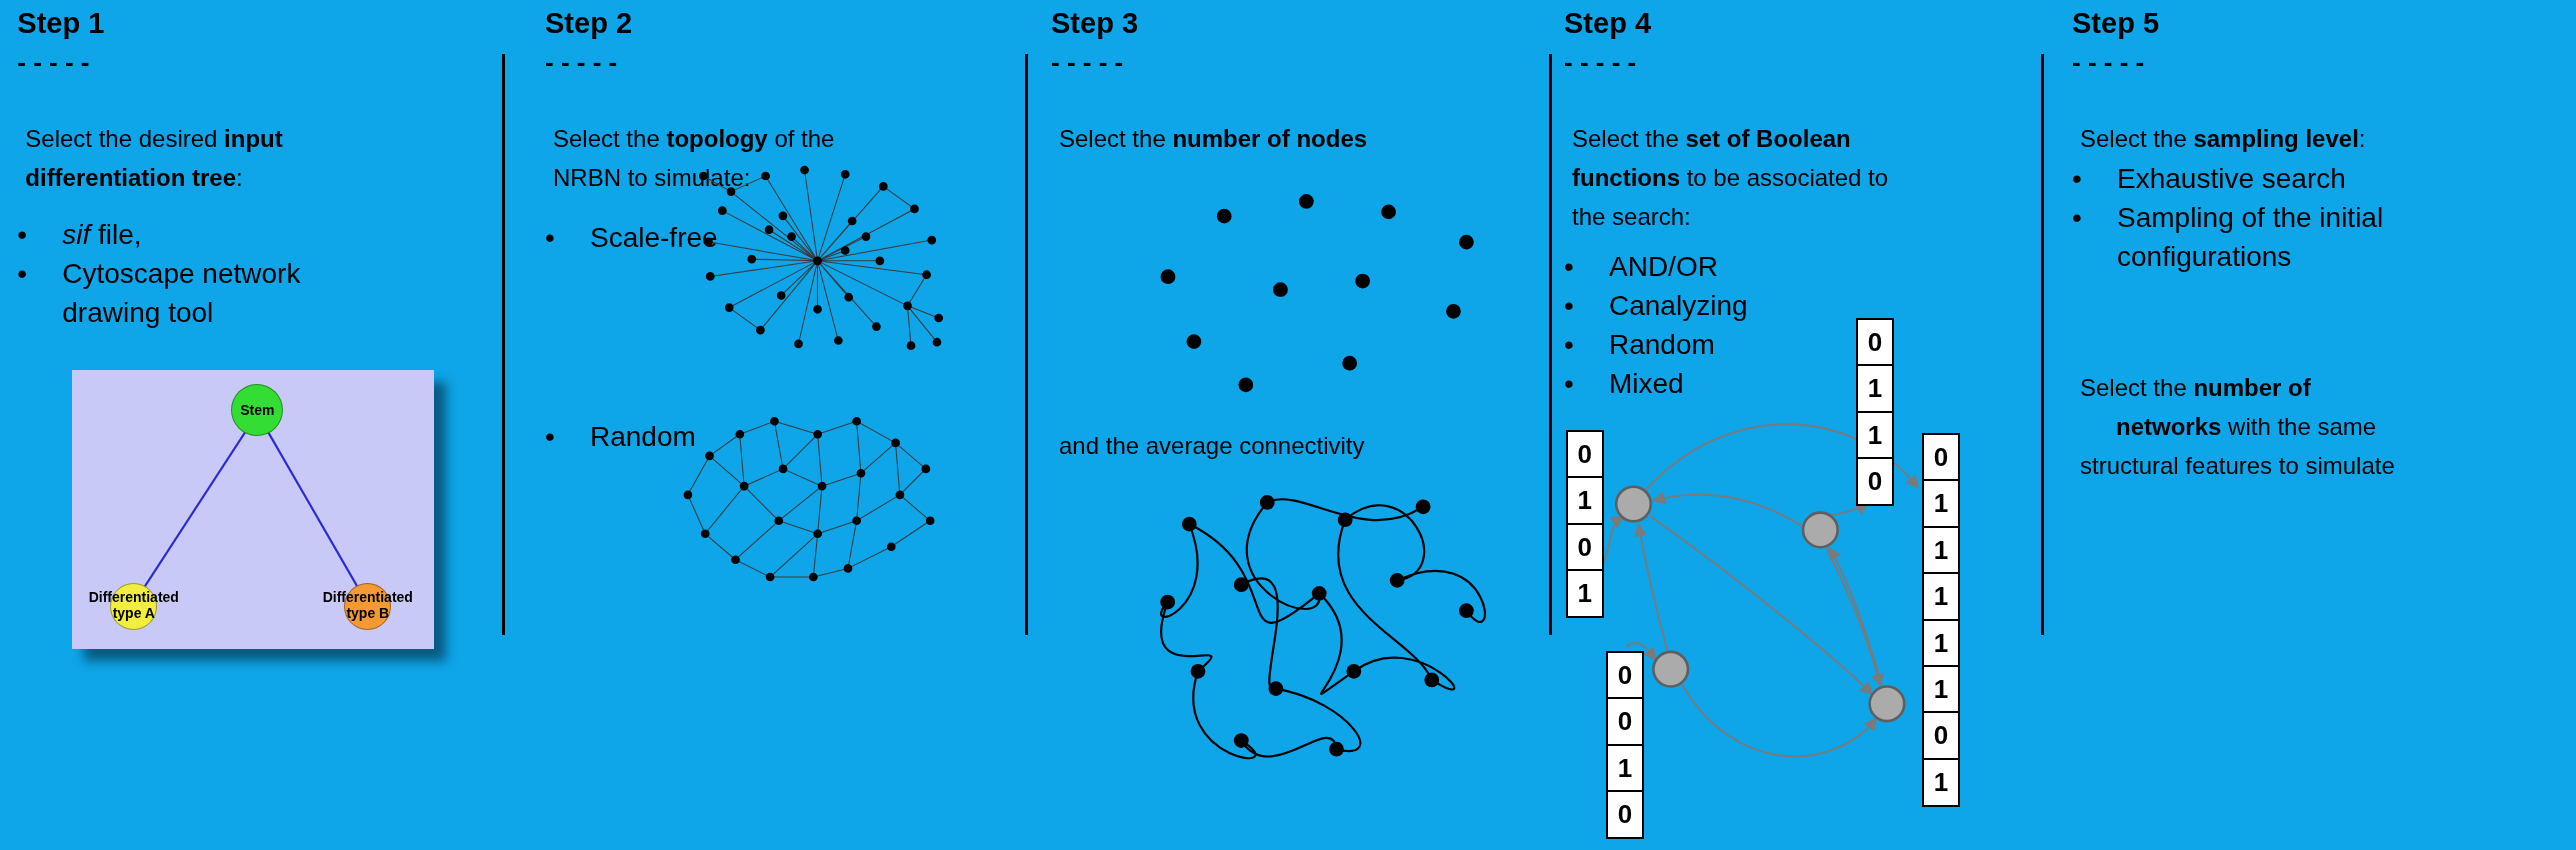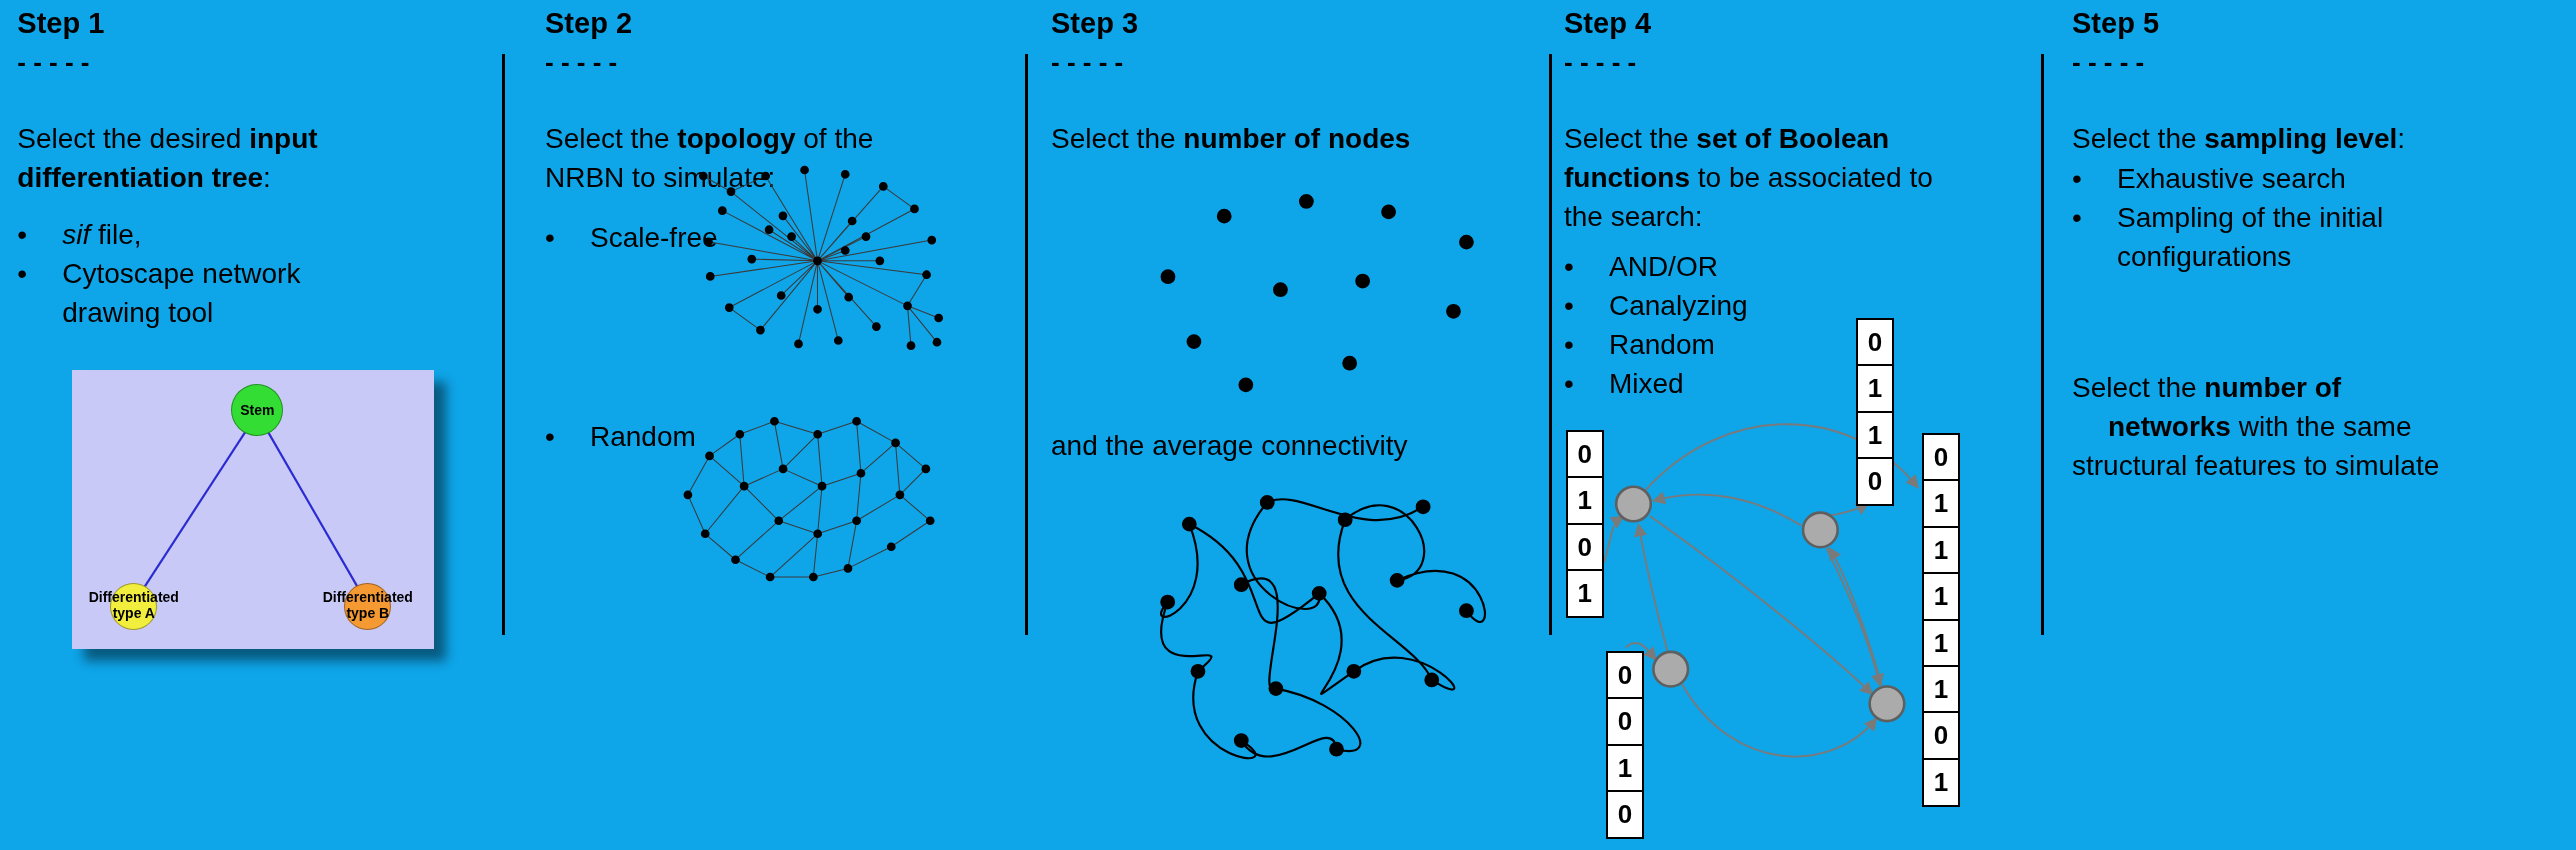--- a/index.html
+++ b/index.html
@@ -4,21 +4,21 @@
 <style>
   * { margin:0; padding:0; box-sizing:border-box; }
   body { font-family:"Liberation Sans", sans-serif; background:#fff; }
   #canvas { position:relative; width:2576px; height:851px; background:#0ea5e9; color:#000; overflow:hidden; }
 
   .sep { position:absolute; top:54px; width:2.6px; height:581px; background:#000; }
 
   .col { position:absolute; top:0; height:851px; }
   .step-title { position:absolute; top:7px; left:0; font-size:29px; font-weight:700; }
   .dashes { position:absolute; top:47px; left:0; font-size:26px; font-weight:700; white-space:pre; }
-  .para { position:absolute; left:0; font-size:28px; line-height:39px; }
+  .para { position:absolute; left:8px; font-size:24px; line-height:39px; }
   .bullets { position:absolute; left:0; font-size:28px; line-height:39px; }
   .bullet { display:flex; align-items:flex-start; }
   .bullet .marker { flex:0 0 45px; }
 
   
   .tree-panel { position:absolute; width:362px; height:279px; box-shadow:12px 12px 10.4px rgba(0,0,0,0.45);padding-left:36px; }
   .tree-edges { position:absolute; left:0; top:0; }
   .tnode { position:absolute; border-radius:50%; display:flex; align-items:center; justify-content:center;
            font-weight:700; font-size:14px; border:0.9px solid rgba(0,0,0,0.35); }
   .tlabel { position:absolute; text-align:center; font-weight:700; font-size:14px; line-height:1.12; color:#000; }

